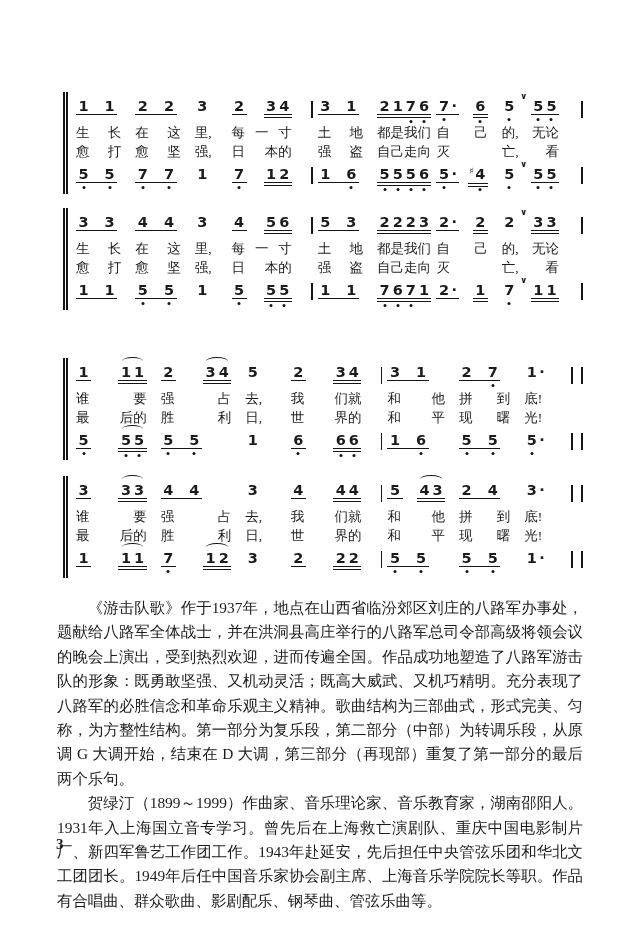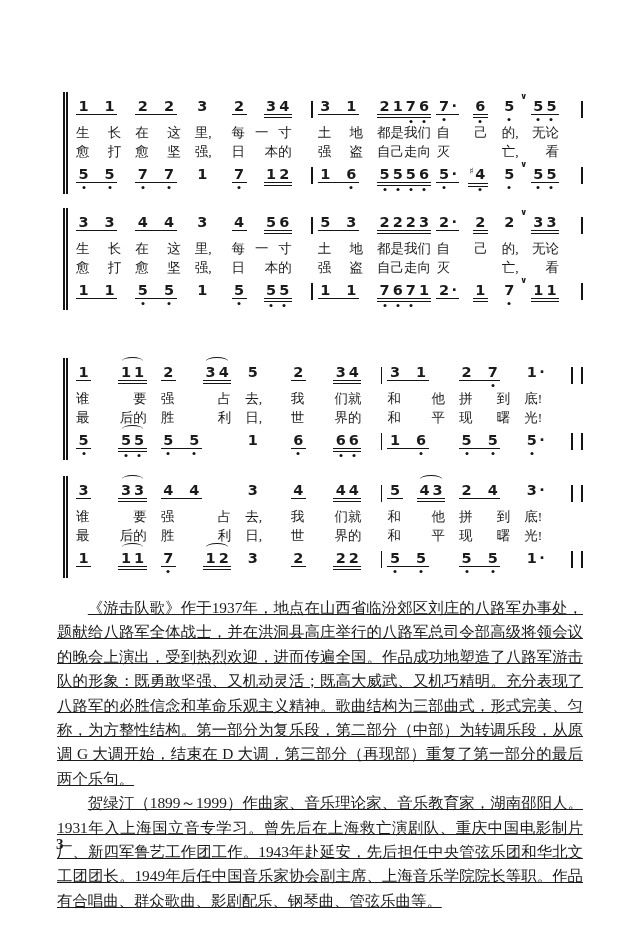--- a/index.html
+++ b/index.html
@@ -37,21 +37,21 @@
   .u2 .n.low::after{bottom:-9px;}
   .sh{font-family:"DejaVu Sans",sans-serif;font-size:9px;font-weight:bold;position:relative;top:-5px;}
   .br{font-family:"DejaVu Sans",sans-serif;font-size:8.5px;font-weight:bold;position:relative;top:-8px;margin:0 1px;}
   .tok.t::before{content:'';position:absolute;top:-8px;left:12%;right:12%;height:7px;
       border-top:1.6px solid #151515;border-radius:50% 50% 0 0;}
   .vline{display:inline-block;width:1.6px;height:17px;background:#151515;margin-top:2px;}
   .vline.dbl{width:8px;background:none;border-left:2.5px solid #151515;border-right:2.5px solid #151515;}
 
   
   .article{position:absolute;left:57px;top:596px;width:526px;
-    font-size:15.4px;line-height:24.4px;text-align:justify;color:#1b1b1b;text-decoration:underline;}
+    font-size:15.4px;line-height:24.4px;text-align:justify;color:#1b1b1b;}
   .article p{margin:0;text-indent:2em;}
 
   .pagenum{position:absolute;left:56px;top:836px;font-size:15px;font-weight:bold;}
 </style>
 </head>
 <body>
 
 <div class="page">
   <div id="music">
       <div class="system">

